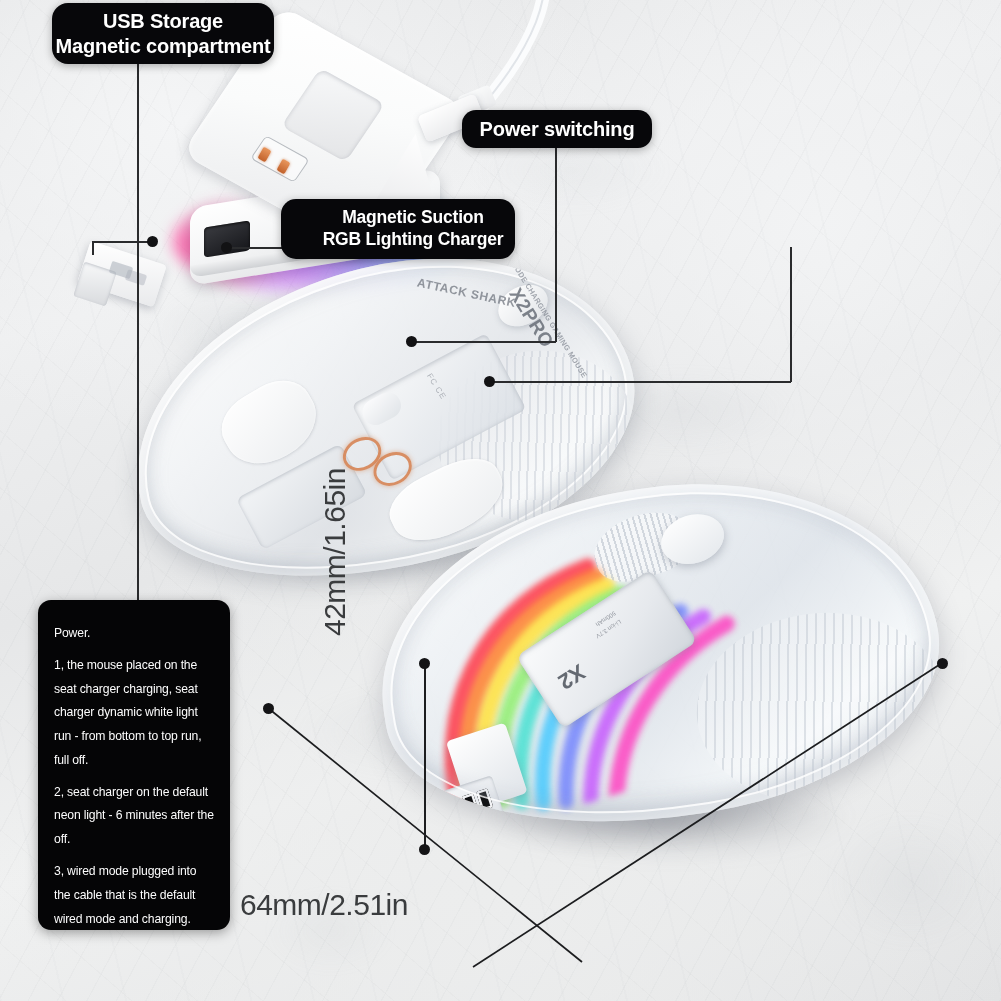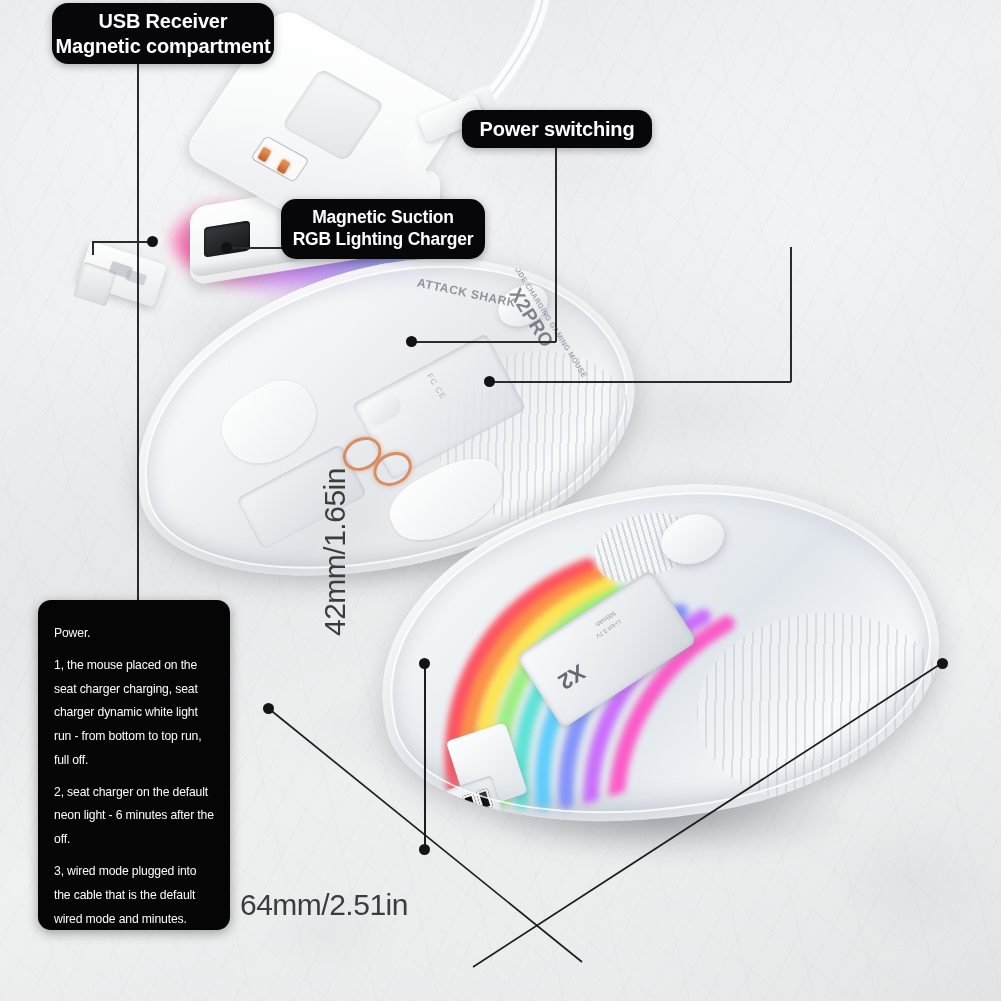--- a/index.html
+++ b/index.html
@@ -56,21 +56,21 @@
     align-items:center;justify-content:center;
     text-align:center;
     font-weight:bold;
     letter-spacing:-.2px;
     box-shadow:0 2px 9px rgba(0,0,0,.30);
     z-index:40;
   }
   .callout span{display:block;white-space:nowrap;line-height:1.24;}
 
   #callout-usb{left:52px;top:3px;width:222px;height:61px;font-size:20px;border-radius:16px;}
-  #callout-magnetic{left:281px;top:199px;width:204px;height:60px;font-size:17.5px;border-radius:15px;}
+  #callout-magnetic{left:281px;top:199px;width:204px;height:60px;font-size:17.5px;border-radius:15px;padding-left:30px;}
   #callout-light{left:462px;top:110px;width:190px;height:38px;font-size:20px;border-radius:14px;}
   #callout-power{left:652px;top:187px;width:274px;height:60px;font-size:14.5px;border-radius:14px;}
 
   
   #tips-panel{
     position:absolute;left:38px;top:600px;width:192px;height:330px;
     background:#050506;border-radius:13px;
     box-shadow:0 3px 12px rgba(0,0,0,.35);
     padding:22px 16px 14px 16px;
     box-sizing:border-box;
@@ -517,39 +517,39 @@
 
   <div class="leader leader-v" style="left:555px;top:148px;height:194px;"></div>
   <div class="leader leader-h" style="left:412px;top:341px;width:144px;"></div>
   <div class="dot" style="left:406px;top:336px;"></div>
 
   <div class="leader leader-v" style="left:790px;top:247px;height:135px;"></div>
   <div class="leader leader-h" style="left:489px;top:381px;width:302px;"></div>
   <div class="dot" style="left:484px;top:376px;"></div>
 
   <div class="callout" id="callout-usb">
-    <span>USB Receiver</span>
+    <span>USB Storage</span>
     <span>Magnetic compartment</span>
   </div>
 
   <div class="callout" id="callout-magnetic">
     <span>Magnetic Suction</span>
     <span>RGB Lighting Charger</span>
   </div>
 
   <div class="callout" id="callout-light">
     <span>Power switching</span>
   </div>
 
 
   <div id="tips-panel">
     <p>Power.</p>
     <p>1, the mouse placed on the seat charger charging, seat charger dynamic white light run - from bottom to top run, full off.</p>
     <p>2, seat charger on the default neon light - 6 minutes after the off.</p>
-    <p>3, wired mode plugged into the cable that is the default wired mode and minutes.</p>
+    <p>3, wired mode plugged into the cable that is the default wired mode and charging.</p>
   </div>
 
   <div class="dim-line" style="left:424px;top:663px;width:1.6px;height:186px;"></div>
   <div class="dim-dot" style="left:419px;top:658px;"></div>
   <div class="dim-dot" style="left:419px;top:844px;"></div>
   <div class="dim-label" id="dim-height-label">42mm/1.65in</div>
 
   <svg style="position:absolute;left:260px;top:700px;width:330px;height:270px;z-index:34;" viewBox="0 0 330 270">
     <line x1="8" y1="8" x2="322" y2="262" stroke="#1c1d1f" stroke-width="1.7"></line>
   </svg>

